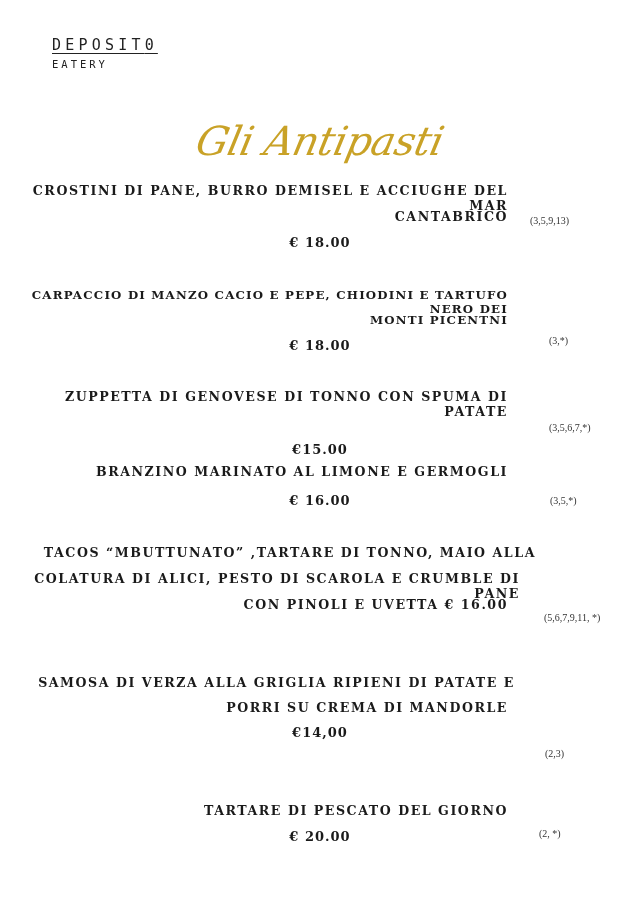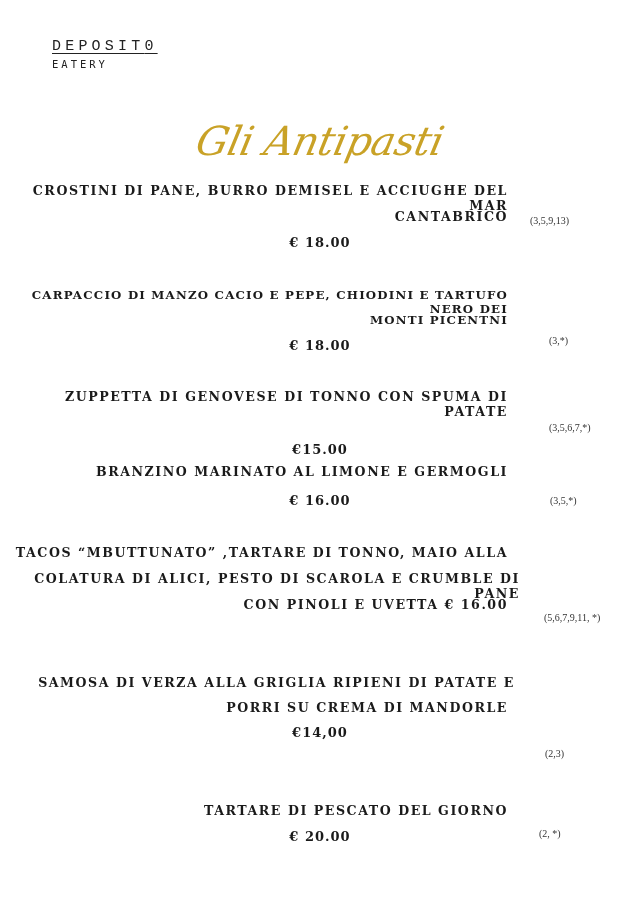--- a/index.html
+++ b/index.html
@@ -1,21 +1,21 @@
 <!DOCTYPE html>
 <html><head>
 <meta charset="utf-8">
 <style>
   html, body { margin:0; padding:0; background:#ffffff; }
   body { width:640px; height:905px; position:relative; overflow:hidden;
          font-family:"DejaVu Serif", serif; color:#1a1a1a; }
   .abs { position:absolute; }
   .logo-main { left:52px; top:36px; font-family:"DejaVu Sans Mono", monospace;
                font-size:15px; letter-spacing:4.2px; color:#222; }
-  .logo-main .ul { text-decoration:underline; text-underline-offset:3px; text-decoration-thickness:1px;font-family:Liberation Mono, monospace; }
+  .logo-main .ul { text-decoration:underline; text-underline-offset:3px; text-decoration-thickness:1px; }
   .logo-sub { left:52px; top:58px; font-family:"DejaVu Sans Mono", monospace;
               font-size:10.5px; letter-spacing:3px; color:#222;text-align:center; }
   .title { left:0; width:640px; top:118px; text-align:center;
            font-family:"DejaVu Serif", serif; font-style:italic;
            font-size:40px; color:#c9a227; letter-spacing:-0.5px;
            transform: skewX(-12deg); }
   .dish { left:0; width:508px; text-align:right; font-weight:bold;
           font-size:12.6px; letter-spacing:1.55px; text-transform:uppercase; }
   .price { left:0; width:640px; text-align:center; font-weight:bold;
            font-size:13px; letter-spacing:1px; }
@@ -42,21 +42,21 @@
 <div class="abs price" style="top:338px;">€ 18.00</div>
 
 <div class="abs dish" style="top:389px;">ZUPPETTA DI GENOVESE DI TONNO CON SPUMA DI PATATE</div>
 <div class="abs price" style="top:442px;">€15.00</div>
 <div class="abs allergen" style="left:549px;top:422px;">(3,5,6,7,*)</div>
 
 <div class="abs dish" style="top:464px;">BRANZINO MARINATO AL LIMONE E GERMOGLI</div>
 <div class="abs price" style="top:493px;">€ 16.00</div>
 <div class="abs allergen" style="left:550px;top:495px;">(3,5,*)</div>
 
-<div class="abs dish" style="top:545px;">TACOS “MBUTTUNATO” ,TARTARE DI TONNO, MAIO ALLA</div>
+<div class="abs dish" style="top:545px;padding-left:28px;">TACOS “MBUTTUNATO” ,TARTARE DI TONNO, MAIO ALLA</div>
 <div class="abs dish" style="top:571px;margin-left:12px;">COLATURA DI ALICI, PESTO DI SCAROLA E CRUMBLE DI PANE</div>
 <div class="abs dish" style="top:597px;">CON PINOLI E UVETTA € 16.00</div>
 <div class="abs allergen" style="left:544px;top:612px;">(5,6,7,9,11, *)</div>
 
 <div class="abs dish" style="top:675px;padding-left:7px;">SAMOSA DI VERZA ALLA GRIGLIA RIPIENI DI PATATE E</div>
 <div class="abs dish" style="top:700px;">PORRI SU CREMA DI MANDORLE</div>
 <div class="abs price" style="top:725px;">€14,00</div>
 <div class="abs allergen" style="left:545px;top:748px;">(2,3)</div>
 
 <div class="abs dish" style="top:803px;">TARTARE DI PESCATO DEL GIORNO</div>

